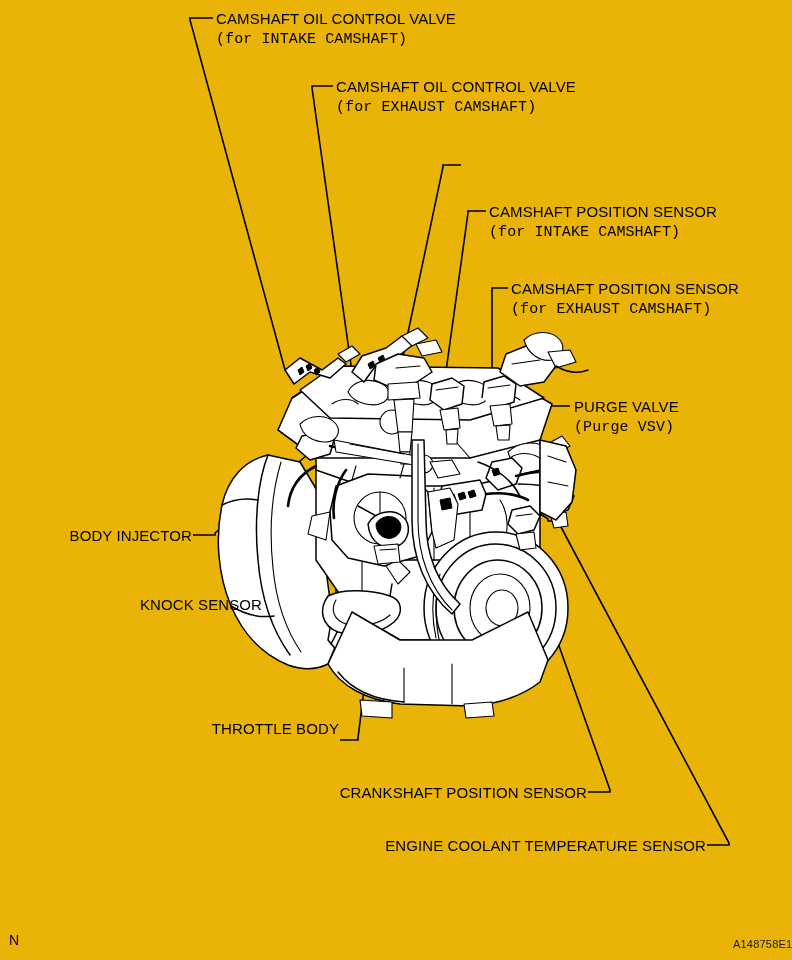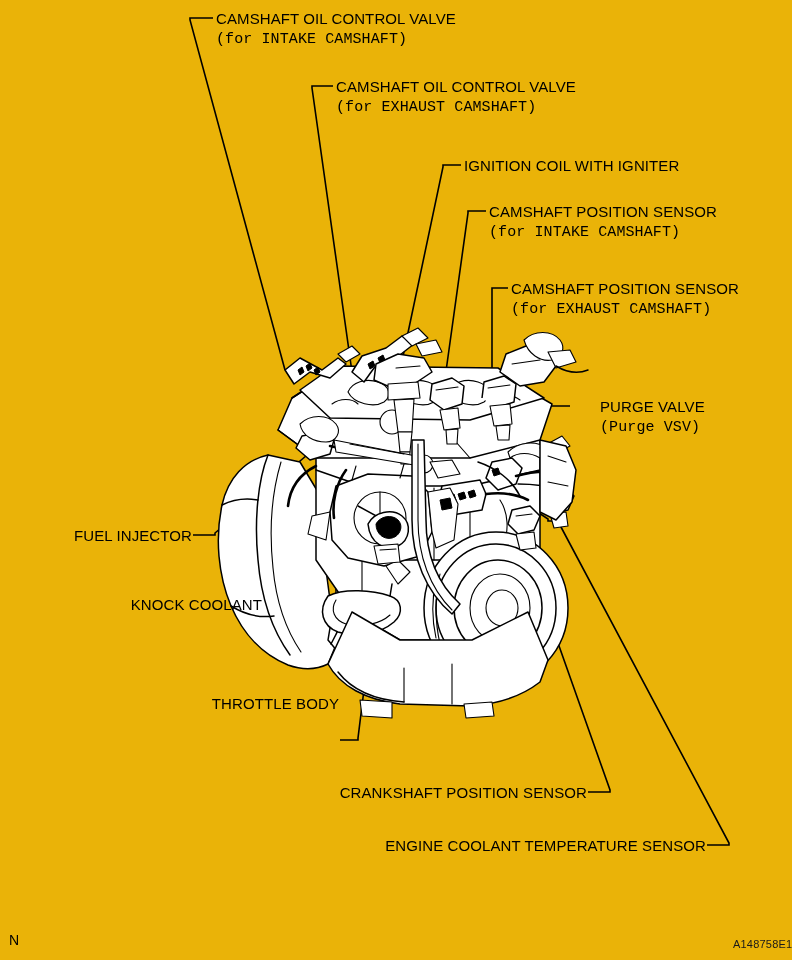--- a/index.html
+++ b/index.html
@@ -299,51 +299,48 @@
   <div class="callout" style="left:216px; top:8px;">
     <span>CAMSHAFT OIL CONTROL VALVE</span>
     <span class="l2">(for INTAKE CAMSHAFT)</span>
   </div>
 
   <div class="callout" style="left:336px; top:76px;">
     <span>CAMSHAFT OIL CONTROL VALVE</span>
     <span class="l2">(for EXHAUST CAMSHAFT)</span>
   </div>
 
-  <div class="callout" style="left:464px; top:155px;">
-    <span>IGNITION COIL WITH IGNITER</span>
-  </div>
 
   <div class="callout" style="left:489px; top:201px;">
     <span>CAMSHAFT POSITION SENSOR</span>
     <span class="l2">(for INTAKE CAMSHAFT)</span>
   </div>
 
   <div class="callout" style="left:511px; top:278px;">
     <span>CAMSHAFT POSITION SENSOR</span>
     <span class="l2">(for EXHAUST CAMSHAFT)</span>
   </div>
 
-  <div class="callout" style="left:600px; top:396px;">
+  <div class="callout" style="left:574px; top:396px;">
     <span>PURGE VALVE</span>
     <span class="l2">(Purge VSV)</span>
   </div>
 
   <div class="callout" style="left:570px; top:511px;">
   </div>
 
   <div class="callout right-align" style="left:68px; top:525px; width:124px;">
-    <span>FUEL INJECTOR</span>
+    <span>BODY INJECTOR</span>
   </div>
 
   <div class="callout right-align" style="left:120px; top:594px; width:142px;">
-    <span>KNOCK COOLANT</span>
-  </div>
-
-  <div class="callout right-align" style="left:210px; top:693px; width:129px;">
+    <span>KNOCK SENSOR</span>
+  </div>
+
+  <div class="callout right-align" style="left:210px; top:718px; width:129px;">
     <span>THROTTLE BODY</span>
   </div>
 
   <div class="callout right-align" style="left:380px; top:835px; width:326px;">
     <span>ENGINE COOLANT TEMPERATURE SENSOR</span>
   </div>
 
   <div class="callout right-align" style="left:336px; top:782px; width:251px;">
     <span>CRANKSHAFT POSITION SENSOR</span>
   </div>

